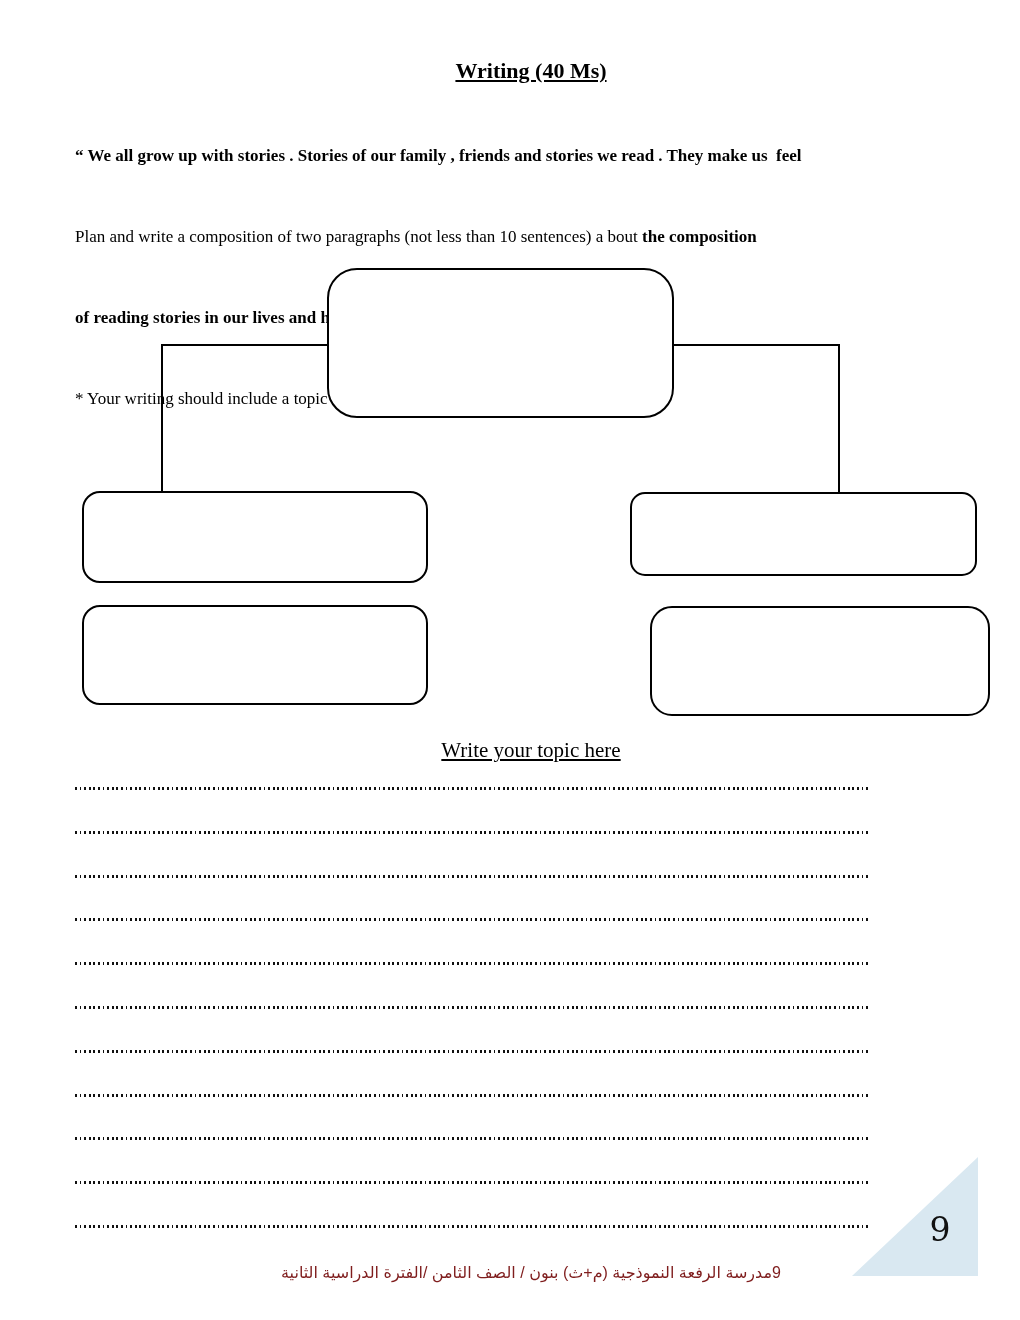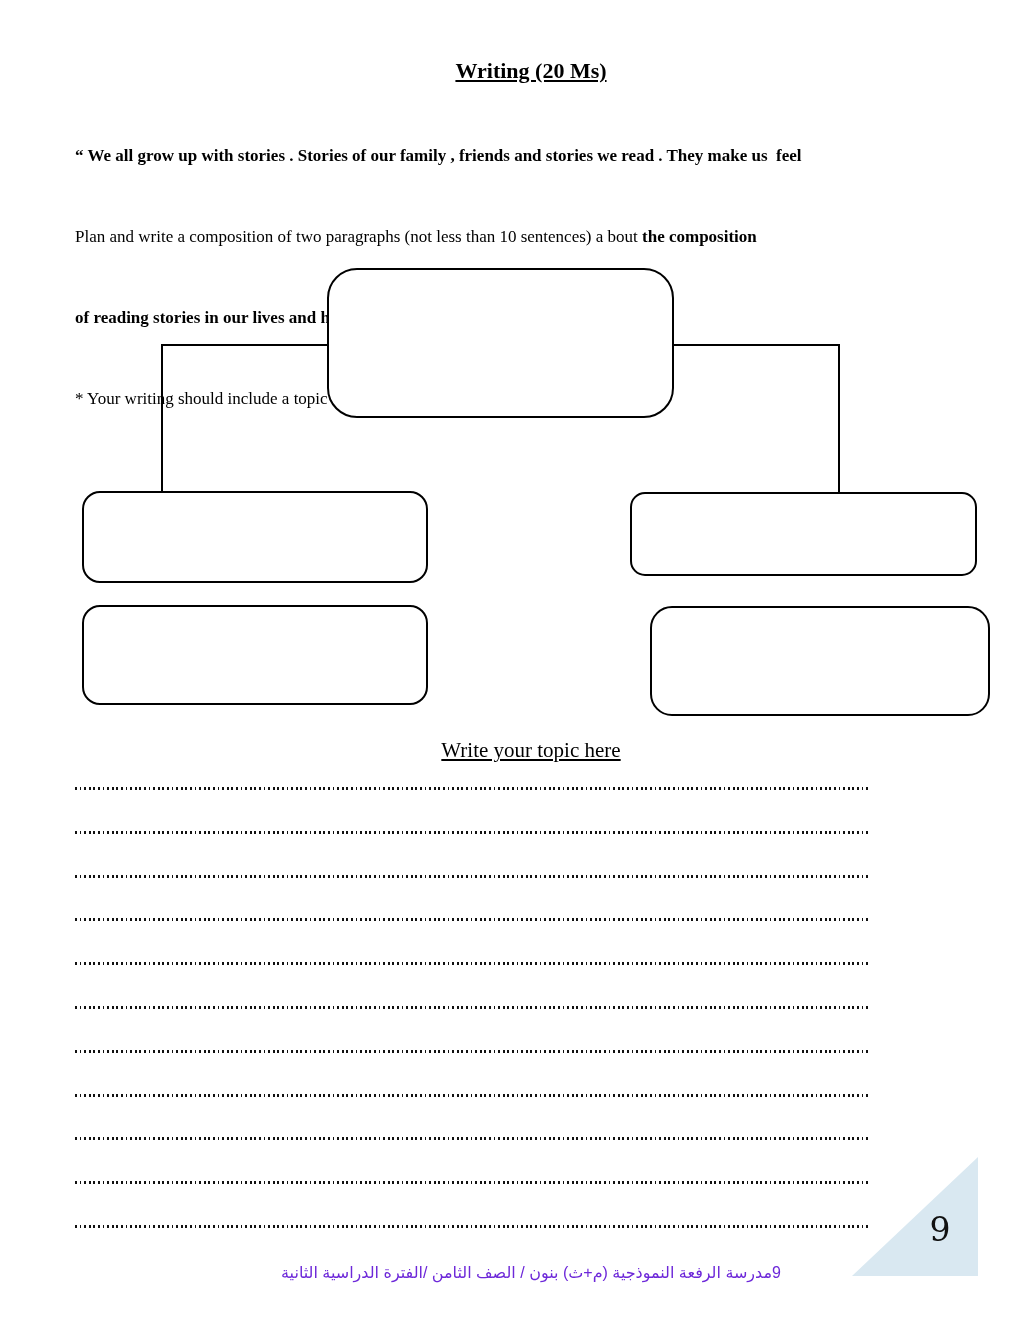--- a/index.html
+++ b/index.html
@@ -110,30 +110,30 @@
   }
   .footer-text {
     position: absolute;
     top: 1263px;
     left: 75px;
     width: 912px;
     text-align: center;
     direction: rtl;
     font-size: 16px;
     font-family: "Liberation Sans", "DejaVu Sans", sans-serif;
-    color: #6d28d9;
+    color: #7f1d1d;
   }
 </style>
 </head>
 <body>
 
 <div class="page">
 
   <div class="title">
-    <span>Writing (20 Ms)</span>
+    <span>Writing (40 Ms)</span>
   </div>
 
   <div class="prompt">
     <div class="b">“ We all grow up with stories . Stories of our family , friends and stories we read . They make us  feel</div>
     <div><span>Plan and write a composition of two paragraphs (not less than 10 sentences) a bout </span><span class="b">the composition</span></div>
     <div class="b">of reading stories in our lives and how they help us to communicate with others .</div>
     <div>* Your writing should include a topic sentence, supporting details and a conclusion.</div>
   </div>
 
   <div>

